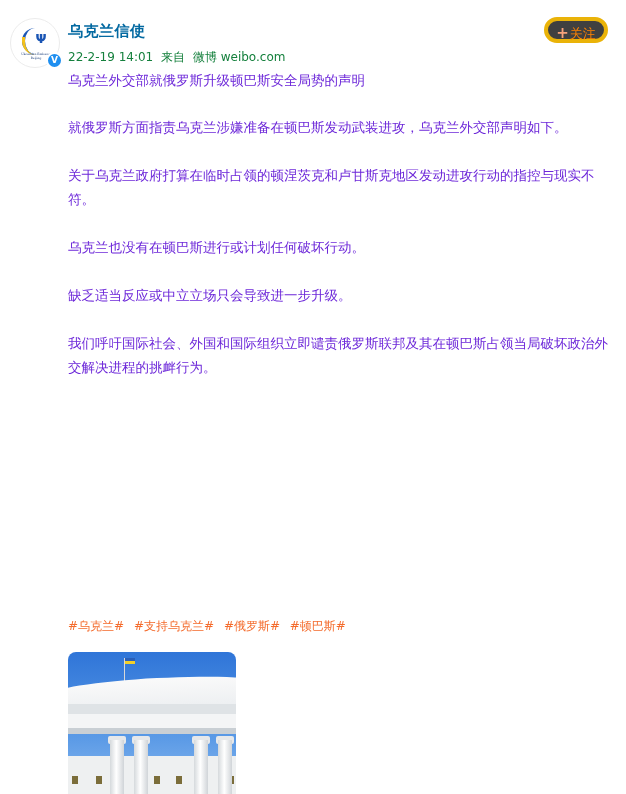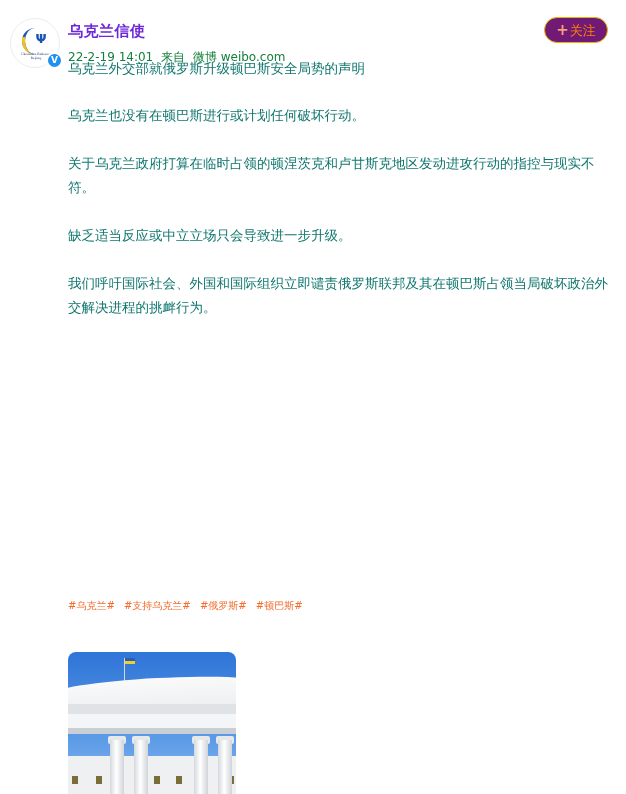--- a/index.html
+++ b/index.html
@@ -40,48 +40,48 @@
     .verified {
       position: absolute; right: -4px; bottom: -2px;
       width: 17px; height: 17px; border-radius: 50%;
       background: #1f8ff0; border: 2px solid #ffffff;
       color: #fff; font-size: 9px; line-height: 13px; text-align: center; font-weight: bold;
     }
 
     
     .username {
       position: absolute; left: 68px; top: 22px;
-      font-size: 15px; font-weight: bold; color: #6d28d9; letter-spacing: 0.5px;
+      font-size: 15px; font-weight: bold; color: #0369a1; letter-spacing: 0.5px;
     }
     .meta {
       position: absolute; left: 68px; top: 49px;
       font-size: 12px; color: #15803d;
     }
     .meta span { margin-right: 4px; }
 
     .follow-btn {
       position: absolute; left: 544px; top: 17px;
       width: 64px; height: 26px; border-radius: 13px;
-      border: 1px solid #eab308; background: #701a75;
+      border: 4px solid #eab308; background: #404040;
       color: #ff8200; font-size: 13px; line-height: 24px; text-align: center;
       cursor: pointer;
     }
     .follow-btn .plus { color: #f7a27a; font-size: 15px; font-weight: bold; margin-right: 1px; }
 
     
     .content {
-      position: absolute; left: 68px; top: 56px; width: 548px;
-      font-size: 13.5px; line-height: 24px; color: #0f766e;
+      position: absolute; left: 68px; top: 68px; width: 548px;
+      font-size: 13.5px; line-height: 24px; color: #6d28d9;
     }
     .content p { margin-bottom: 24px; }
     .content p.title { margin-bottom: 23px; }
 
     .tags {
-      position: absolute; left: 68px; top: 596px;
-      font-size: 10px; line-height: 20px; color: #f46b2c;
+      position: absolute; left: 68px; top: 616px;
+      font-size: 12px; line-height: 20px; color: #f46b2c;
     }
     .tags a { color: #f46b2c; text-decoration: none; margin-right: 6px; cursor: pointer; }
 
     
     .photo {
       position: absolute; left: 68px; top: 652px;
       width: 168px; height: 142px; border-radius: 8px 8px 0 0; overflow: hidden;
       cursor: pointer;
     }
     .sky { position: absolute; inset: 0; background: linear-gradient(#2f75d8, #5a9ae6 60%, #8bb8ee); }
@@ -127,22 +127,23 @@
     <span>来自</span>
     <span>微博 weibo.com</span>
   </div>
 
   <div class="follow-btn">
     <span class="plus">+</span><span>关注</span>
   </div>
 
   <div class="content">
     <p class="title">乌克兰外交部就俄罗斯升级顿巴斯安全局势的声明</p>
+    <p>就俄罗斯方面指责乌克兰涉嫌准备在顿巴斯发动武装进攻，乌克兰外交部声明如下。</p>
+    <p>关于乌克兰政府打算在临时占领的顿涅茨克和卢甘斯克地区发动进攻行动的指控与现实不符。</p>
     <p>乌克兰也没有在顿巴斯进行或计划任何破坏行动。</p>
-    <p>关于乌克兰政府打算在临时占领的顿涅茨克和卢甘斯克地区发动进攻行动的指控与现实不符。</p>
     <p>缺乏适当反应或中立立场只会导致进一步升级。</p>
     <p>我们呼吁国际社会、外国和国际组织立即谴责俄罗斯联邦及其在顿巴斯占领当局破坏政治外交解决进程的挑衅行为。</p>
   </div>
 
   <div class="tags">
     <a>#乌克兰#</a>
     <a>#支持乌克兰#</a>
     <a>#俄罗斯#</a>
     <a>#顿巴斯#</a>
   </div>

